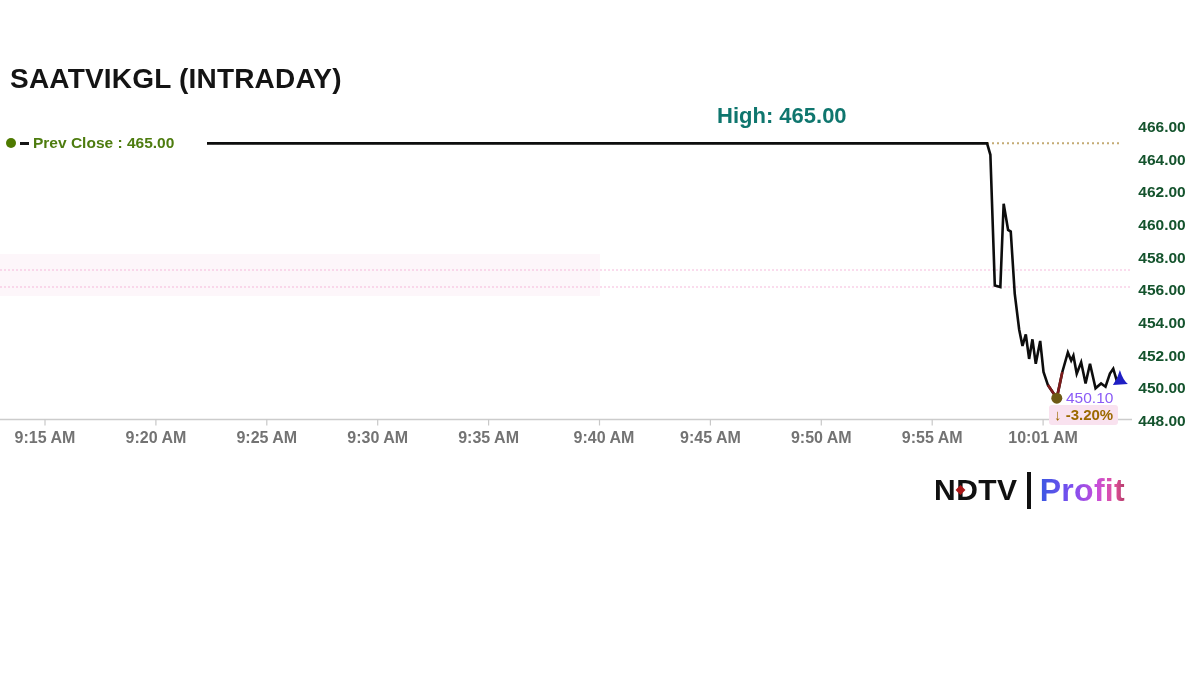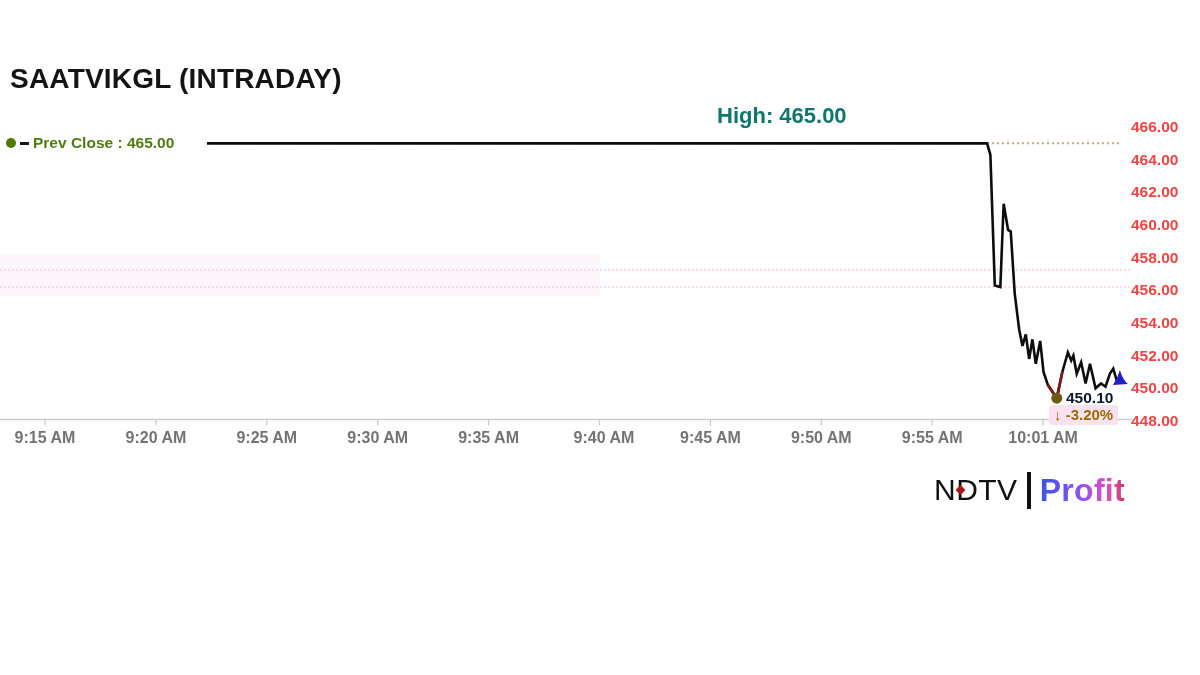--- a/index.html
+++ b/index.html
@@ -19,47 +19,47 @@
   .legend {
     position:absolute; left:6px; top:134px; height:18px;
     display:flex; align-items:center; gap:4px;
   }
   .legend .dot { width:10px; height:10px; border-radius:50%; background:#4e7a00; }
   .legend .dash { width:9px; height:3px; background:#161616; }
   .legend .lbl { font-size:15.5px; font-weight:700; color:#4d7c0f; white-space:nowrap; }
   svg.chart { position:absolute; left:0; top:0; }
   .ylab {
     position:absolute; left:1131px; width:62px; font-size:15.5px; font-weight:600;
-    color:#ef4444; text-align:left; white-space:nowrap;
+    color:#14532d; text-align:center; white-space:nowrap;
   }
   .xlab {
     position:absolute; top:429px; font-size:16px; font-weight:600; color:#737373;
     transform:translateX(-50%); white-space:nowrap;
   }
   .anno-price {
-    position:absolute; left:1066px; top:389px; font-size:15.5px; font-weight:700; color:#0f172a;
+    position:absolute; left:1066px; top:389px; font-size:15.5px; font-weight:400; color:#8b5cf6;
   }
   .anno-change {
     position:absolute; left:1049px; top:405px; font-size:15px; font-weight:700;
     color:#9c6a00; background:#f9e2ef; padding:1px 5px 2px 5px; border-radius:3px;
     white-space:nowrap;
   }
   .haze {
     position:absolute; left:0; top:254px; width:600px; height:42px;
     background:rgba(252,238,246,.55); pointer-events:none;
   }
   .pink-dots { position:absolute; left:0; width:1130px; height:0;
     border-top:2px dotted rgba(244,178,216,.45); pointer-events:none; }
   .pink-dots.a { top:269px; } .pink-dots.b { top:286px; }
   .logo {
     position:absolute; top:468px; right:75px; height:44px;
     display:flex; align-items:center; gap:9px;
   }
   .ndtv {
-    position:relative; font-size:30px; font-weight:400; letter-spacing:0.5px; color:#101010;margin-left:32px;
+    position:relative; font-size:30px; font-weight:700; letter-spacing:0.5px; color:#101010;margin-left:32px;
   }
   .ndtv .reddot {
     position:absolute; left:23px; top:50%; width:7px; height:7px;
     background:#a81616; transform:translateY(-50%) rotate(45deg);
   }
   .logo .bar { width:4px; height:37px; background:#101010; }
   .profit {
     font-size:32px; font-weight:800; letter-spacing:.3px;
     background:linear-gradient(90deg,#3a57e2 0%,#7d4ff0 38%,#c94ed8 68%,#e0519b 88%,#b23a68 100%);
     -webkit-background-clip:text; background-clip:text; color:transparent;

